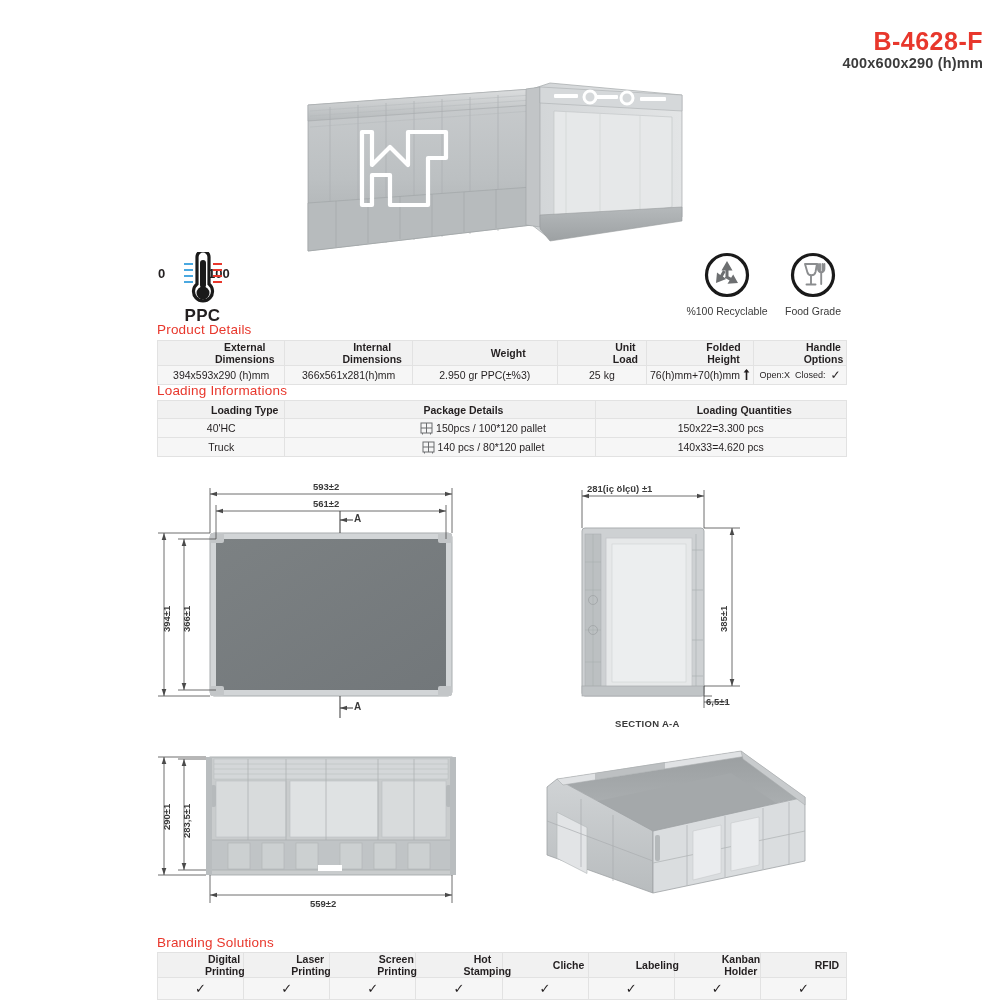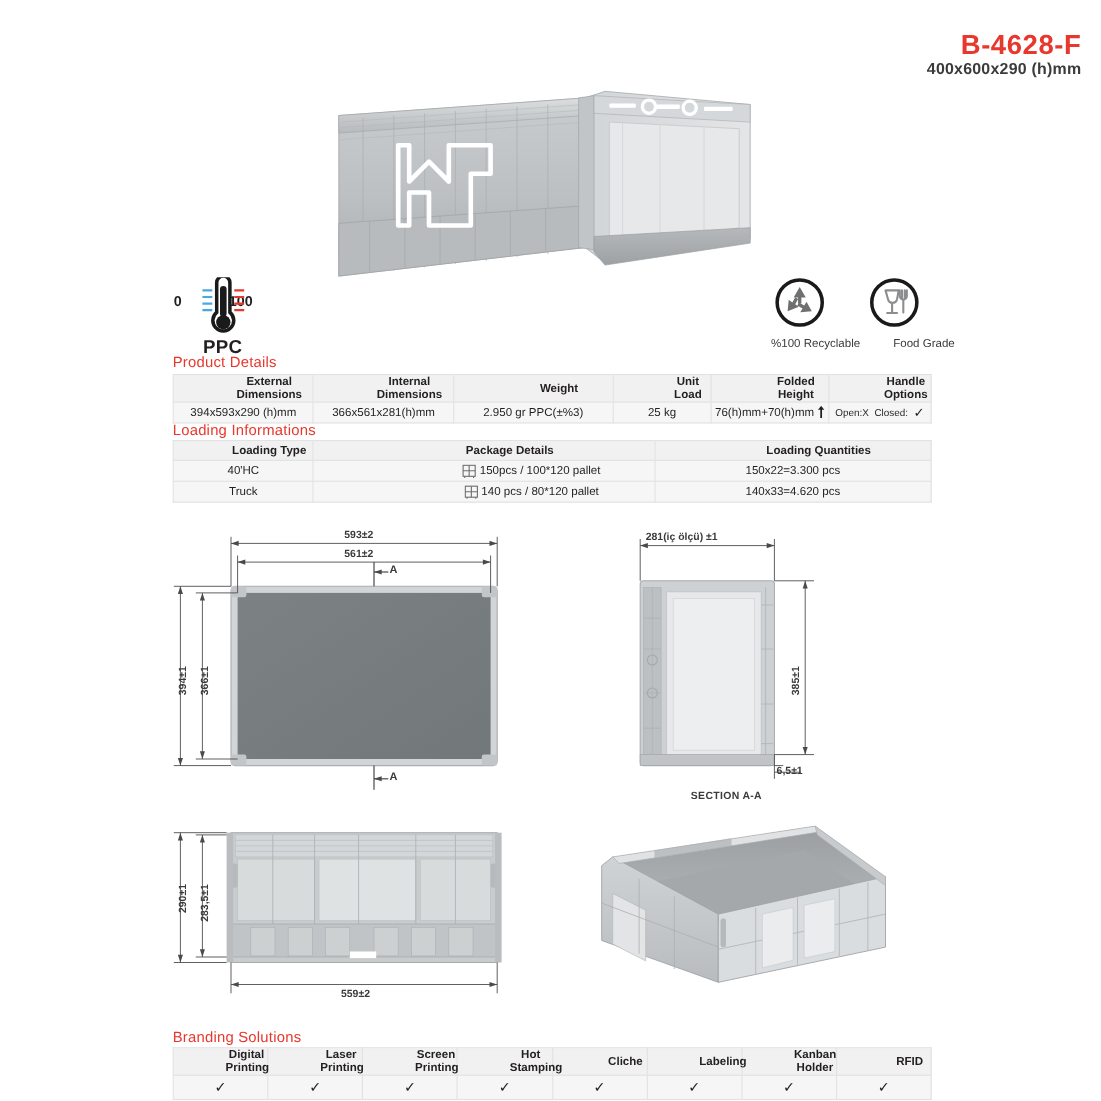--- a/index.html
+++ b/index.html
@@ -85,21 +85,20 @@
     width: 110px;
     text-align: center;
   }
   #cert-recyclable { left: 672px; top: 252px; }
   #cert-foodgrade  { left: 758px; top: 252px; }
   .cert .cert-label {
     font-size: 10.5px;
     color: #3b3b3b;
     margin-top: 3px;
     white-space: nowrap;
-    text-align: right;
   }
 
   
   .section-title {
     position: absolute;
     font-size: 13.5px;
     color: #e8372c;
     font-weight: normal;
     letter-spacing: 0.2px;
   }
@@ -177,21 +176,20 @@
   .dimtext.vert {
     transform: rotate(-90deg);
     transform-origin: left top;
   }
   .viewlabel {
     position: absolute;
     font-size: 9.5px;
     font-weight: bold;
     color: #3a3a3a;
     letter-spacing: 0.3px;
-    margin-left: 13px;
   }
   .arrowlabel {
     position: absolute;
     font-size: 10px;
     font-weight: bold;
     color: #3a3a3a;
   }
 </style>
 </head>
 <body>

